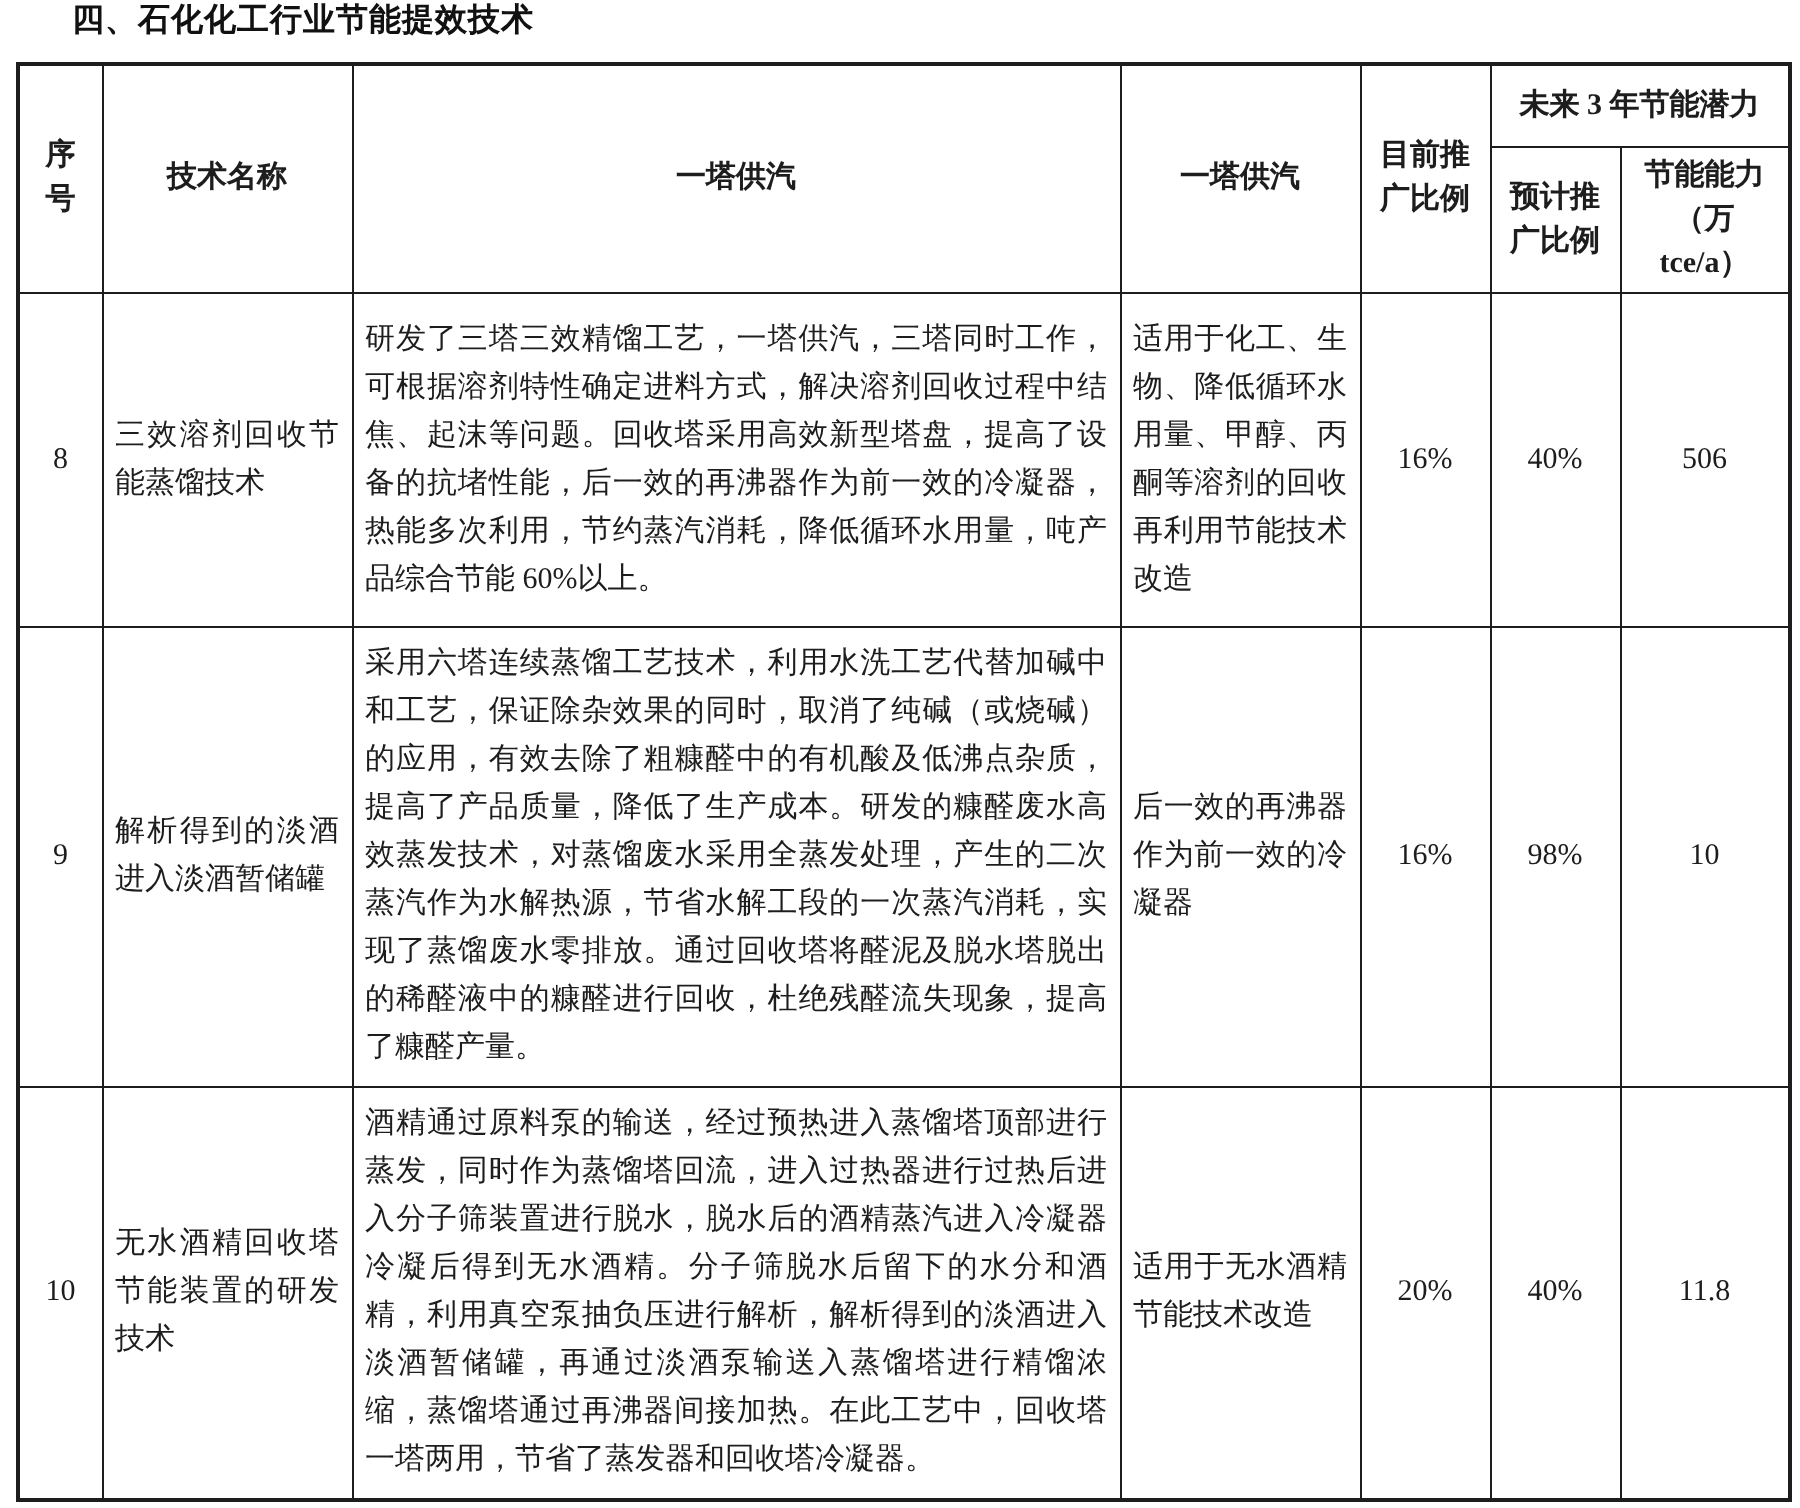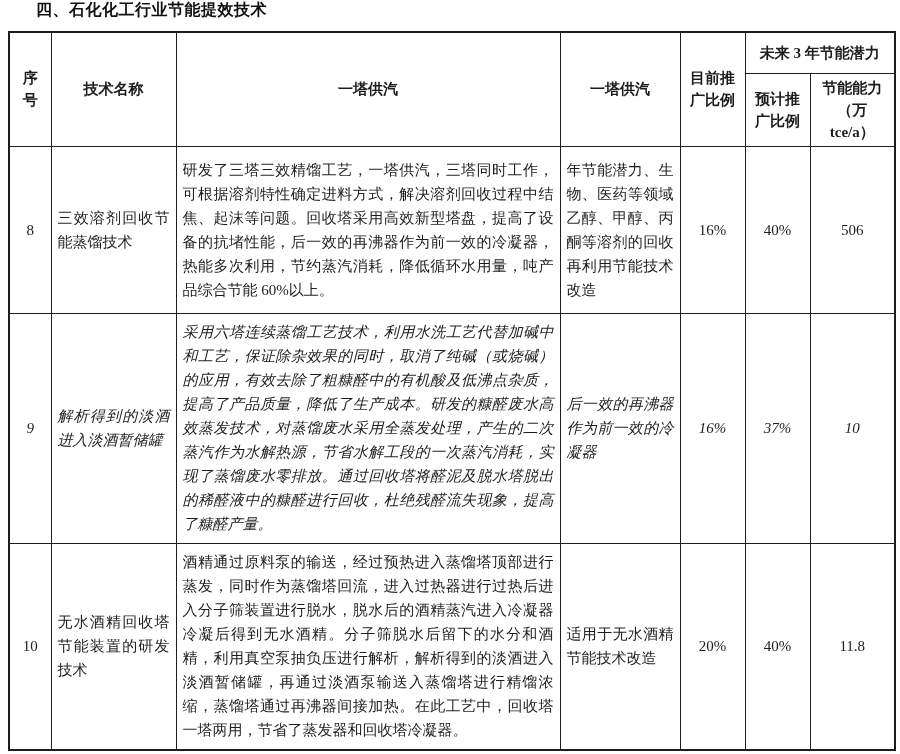--- a/index.html
+++ b/index.html
@@ -56,21 +56,21 @@
     text-align-last: left;
   }
   td.c-intro {
     text-align: justify;
     text-align-last: left;
     padding: 4px 7px;
   }
   tr.hdr-top    { height: 41px; }
   tr.hdr-sub    { height: 62px; }
   tr.row-8  td  { height: 167px; }
-  tr.row-9  td  { height: 230px; font-style: italic; }
+  tr.row-9  td  { height: 230px; }
   tr.row-10 td  { height: 207px; }
 
   col.w-index    { width: 42px; }
   col.w-name     { width: 125px; }
   col.w-intro    { width: 384px; }
   col.w-scope    { width: 120px; }
   col.w-current  { width: 65px; }
   col.w-expected { width: 65px; }
   col.w-capacity { width: 85px; }
 </style>
@@ -106,32 +106,32 @@
 广比例</th>
         <th>节能能力
 （万 tce/a）</th>
       </tr>
     </thead>
     <tbody>
       <tr class="row-8">
         <td class="c-index">8</td>
         <td class="c-name">三效溶剂回收节能蒸馏技术</td>
         <td class="c-intro">研发了三塔三效精馏工艺，一塔供汽，三塔同时工作，可根据溶剂特性确定进料方式，解决溶剂回收过程中结焦、起沫等问题。回收塔采用高效新型塔盘，提高了设备的抗堵性能，后一效的再沸器作为前一效的冷凝器，热能多次利用，节约蒸汽消耗，降低循环水用量，吨产品综合节能 60%以上。</td>
-        <td class="c-scope">年节能潜力、生物、医药等领域乙醇、甲醇、丙酮等溶剂的回收再利用节能技术改造</td>
+        <td class="c-scope">适用于化工、生物、降低循环水用量、甲醇、丙酮等溶剂的回收再利用节能技术改造</td>
         <td class="c-num">16%</td>
         <td class="c-num">40%</td>
         <td class="c-num">506</td>
       </tr>
       <tr class="row-9">
         <td class="c-index">9</td>
         <td class="c-name">解析得到的淡酒进入淡酒暂储罐</td>
         <td class="c-intro">采用六塔连续蒸馏工艺技术，利用水洗工艺代替加碱中和工艺，保证除杂效果的同时，取消了纯碱（或烧碱）的应用，有效去除了粗糠醛中的有机酸及低沸点杂质，提高了产品质量，降低了生产成本。研发的糠醛废水高效蒸发技术，对蒸馏废水采用全蒸发处理，产生的二次蒸汽作为水解热源，节省水解工段的一次蒸汽消耗，实现了蒸馏废水零排放。通过回收塔将醛泥及脱水塔脱出的稀醛液中的糠醛进行回收，杜绝残醛流失现象，提高了糠醛产量。</td>
         <td class="c-scope">后一效的再沸器作为前一效的冷凝器</td>
         <td class="c-num">16%</td>
-        <td class="c-num">37%</td>
+        <td class="c-num">98%</td>
         <td class="c-num">10</td>
       </tr>
       <tr class="row-10">
         <td class="c-index">10</td>
         <td class="c-name">无水酒精回收塔节能装置的研发技术</td>
         <td class="c-intro">酒精通过原料泵的输送，经过预热进入蒸馏塔顶部进行蒸发，同时作为蒸馏塔回流，进入过热器进行过热后进入分子筛装置进行脱水，脱水后的酒精蒸汽进入冷凝器冷凝后得到无水酒精。分子筛脱水后留下的水分和酒精，利用真空泵抽负压进行解析，解析得到的淡酒进入淡酒暂储罐，再通过淡酒泵输送入蒸馏塔进行精馏浓缩，蒸馏塔通过再沸器间接加热。在此工艺中，回收塔一塔两用，节省了蒸发器和回收塔冷凝器。</td>
         <td class="c-scope">适用于无水酒精节能技术改造</td>
         <td class="c-num">20%</td>
         <td class="c-num">40%</td>
         <td class="c-num">11.8</td>

